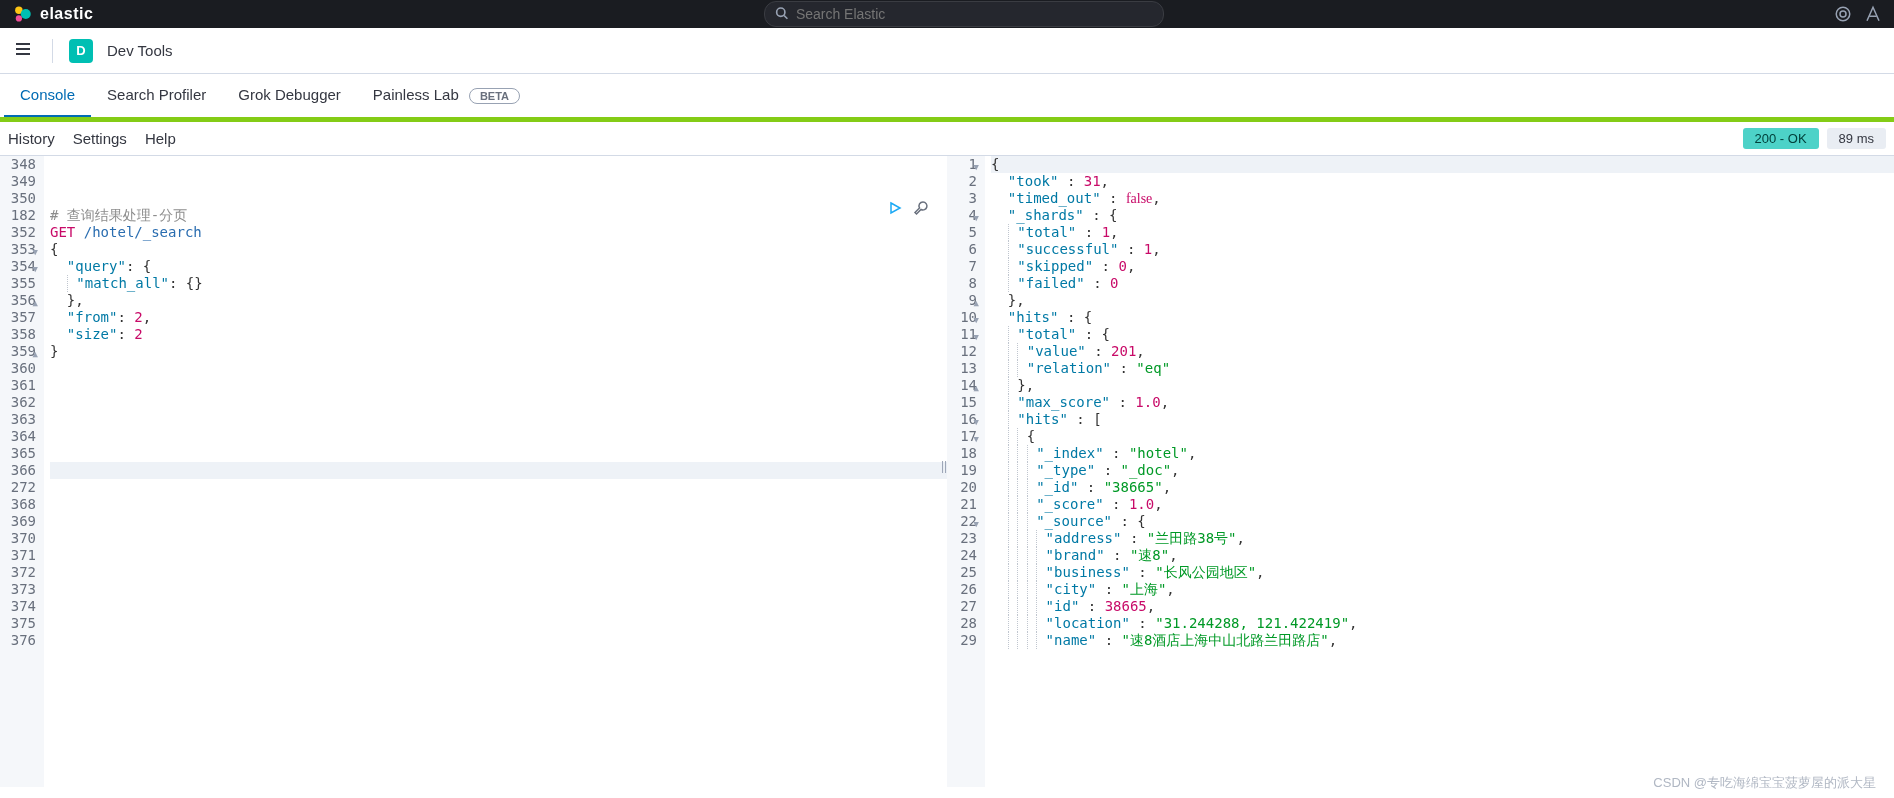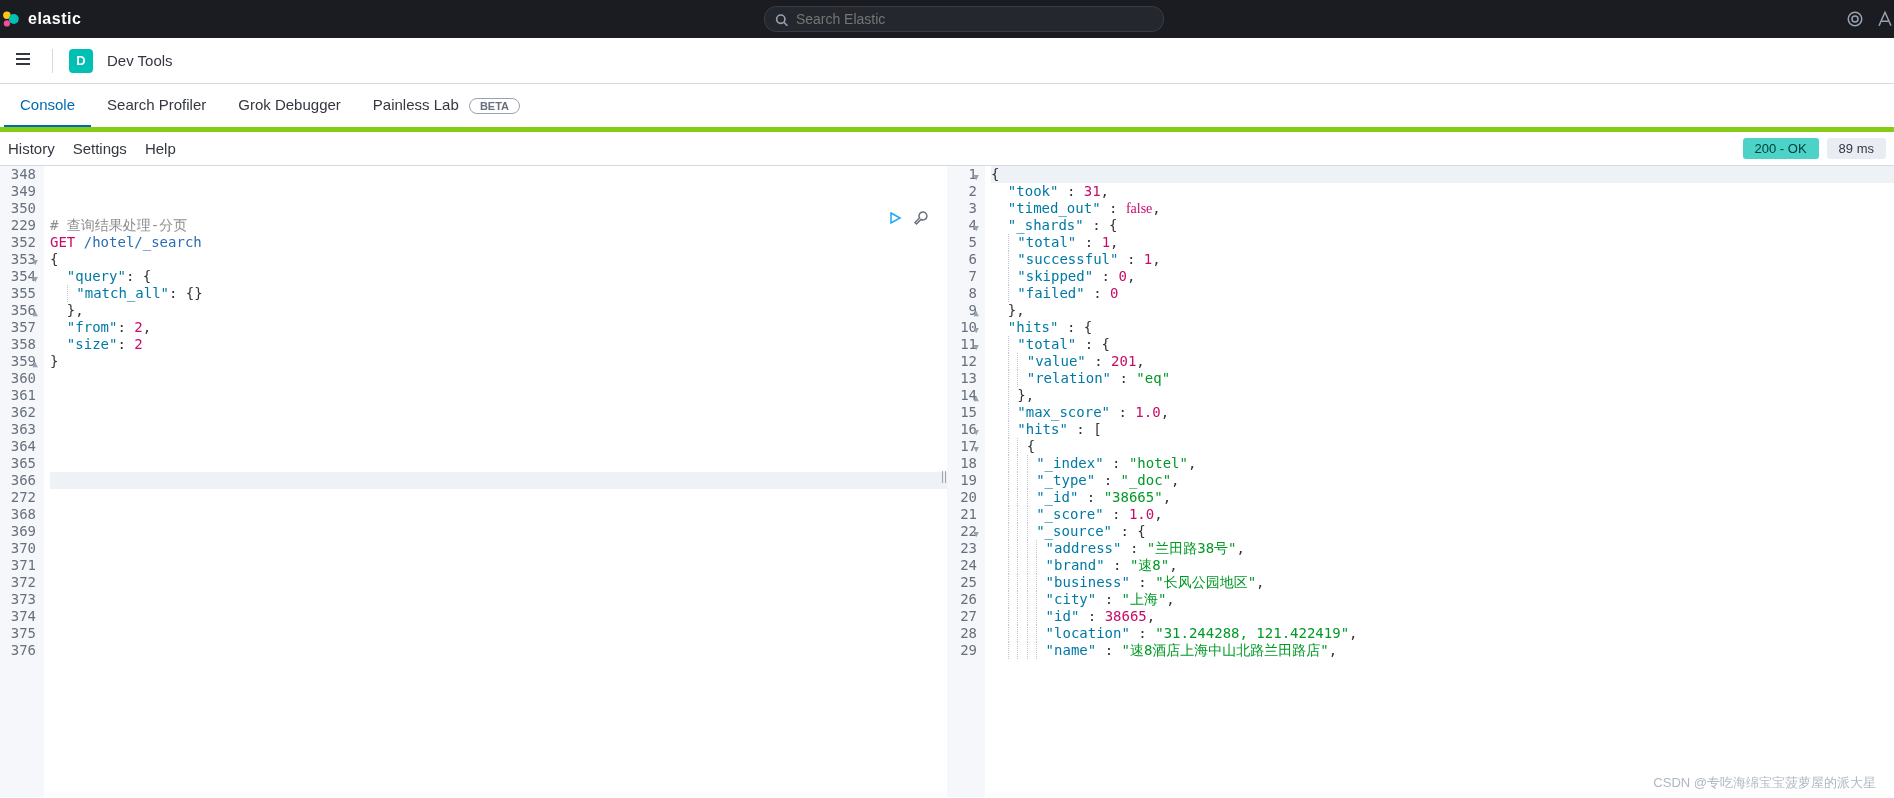--- a/index.html
+++ b/index.html
@@ -1,22 +1,22 @@
 <!DOCTYPE html>
 <html><head>
 <meta charset="utf-8">
 <style>
 * { margin: 0; padding: 0; box-sizing: border-box; }
 body { font-family: -apple-system, BlinkMacSystemFont, "Segoe UI", Helvetica, Arial, sans-serif; font-size: 14px; color: #343741; background: #fff; overflow: hidden; }
-.topbar { background: #1a1c21; height: 38px; display: flex; align-items: center; padding: 0 0; }
+.topbar { background: #1a1c21; height: 28px; display: flex; align-items: center; padding: 0 12px; }
 .logo { display: flex; align-items: center; gap: 8px; }
 .logo-icon { width: 20px; height: 20px; }
 .logo-text { color: #fff; font-size: 16px; font-weight: 600; letter-spacing: 0.5px; }
 .search-wrap { flex: 1; display: flex; justify-content: center; }
-.search-box { width: 400px; background: #25272e; border: 1px solid #3a3c42; border-radius: 12px; display: flex; align-items: flex-end; padding: 4px 10px; gap: 8px; }
+.search-box { width: 400px; background: #25272e; border: 1px solid #3a3c42; border-radius: 12px; display: flex; align-items: flex-start; padding: 4px 10px; gap: 8px; }
 .search-box input { background: transparent; border: none; outline: none; color: #98a2b3; font-size: 14px; width: 100%; }
 .search-icon { color: #98a2b3; }
 .topbar-right { display: flex; gap: 12px; align-items: center; color: #98a2b3; }
 .topbar-right svg { cursor: pointer; }
 .header2 { height: 46px; display: flex; align-items: center; padding: 0 10px; gap: 14px; border-bottom: 1px solid #d3dae6; }
 .menu-btn { cursor: pointer; padding: 4px; }
 .app-badge { width: 24px; height: 24px; background: #00bfb3; color: #fff; display: flex; align-items: center; justify-content: center; border-radius: 4px; font-weight: 600; font-size: 13px; }
 .app-title { font-size: 15px; }
 .header2 .divider { width: 1px; height: 24px; background: #d3dae6; margin: 0 2px; }
 .tabs { display: flex; padding: 0 4px; border-bottom: 5px solid #84cc16; gap: 0; align-items: center; }
@@ -116,21 +116,21 @@
     <span class="status-time">89 ms</span>
   </div>
 </div>
 
 <div class="editors">
   <div class="editor">
     <div class="gutter" id="req-gutter">
         <div class="gutterline">348</div>
         <div class="gutterline">349</div>
         <div class="gutterline">350</div>
-        <div class="gutterline">229</div>
+        <div class="gutterline">182</div>
         <div class="gutterline">352</div>
         <div class="gutterline">353<span class="fold">▼</span></div>
         <div class="gutterline">354<span class="fold">▼</span></div>
         <div class="gutterline">355</div>
         <div class="gutterline">356<span class="fold">▲</span></div>
         <div class="gutterline">357</div>
         <div class="gutterline">358</div>
         <div class="gutterline">359<span class="fold">▲</span></div>
         <div class="gutterline">360</div>
         <div class="gutterline">361</div>

